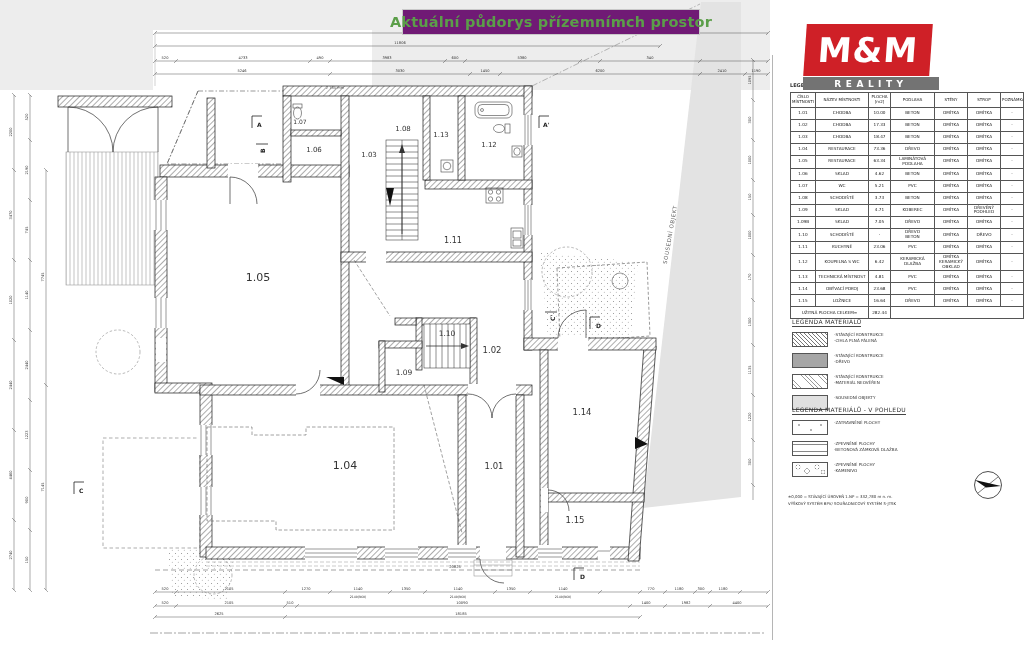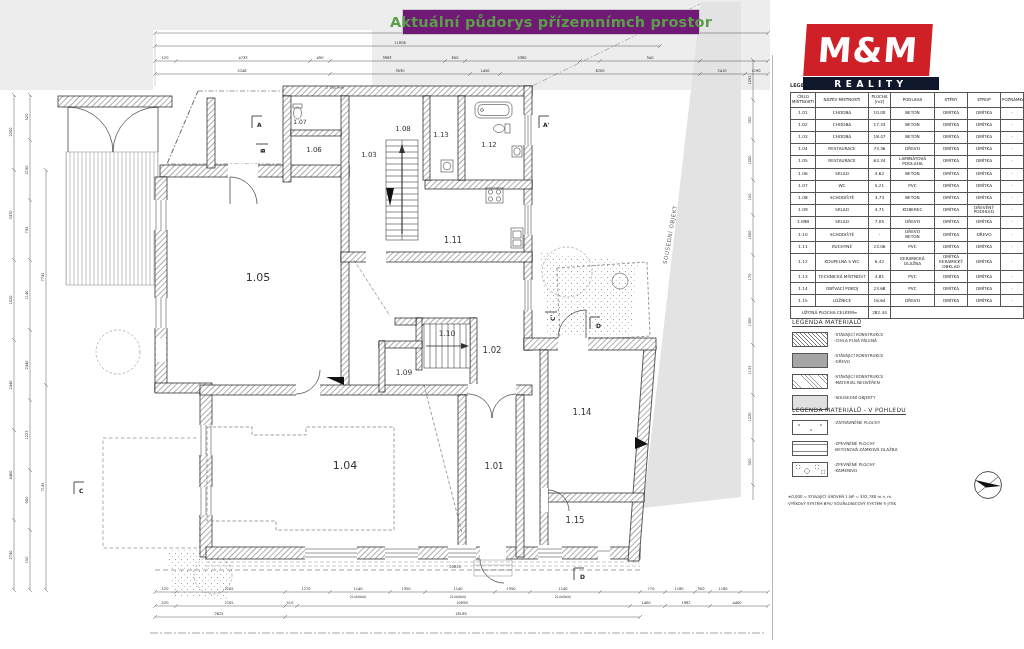--- a/index.html
+++ b/index.html
@@ -7,21 +7,21 @@
          font-family:"DejaVu Sans",sans-serif;color:#222;}
   .bgpatch{position:absolute;background:#ededed;}
   #titlebox{position:absolute;left:375px;top:9px;width:296px;height:24px;background:#701a75;
             border:1px solid #c9c9c9;display:flex;align-items:center;justify-content:center;margin-left:27px;}
   #titlebox span{color:#5b9e49;font-weight:bold;font-size:14.5px;letter-spacing:.2px;white-space:nowrap;}
   
   #logo{position:absolute;left:805px;top:24px;width:134px;height:67px;}
   #logo .mm{position:absolute;left:0;top:0;width:126px;height:52px;background:#cf2027;color:#fff;
             display:flex;align-items:center;justify-content:center;font-weight:800;font-size:34px;
             transform:skewX(-4deg);letter-spacing:1px;}
-  #logo .re{position:absolute;left:-2px;top:53px;width:136px;height:13px;background:#0f172a;color:#fff;
+  #logo .re{position:absolute;left:-2px;top:53px;width:136px;height:13px;background:#737373;color:#fff;
             display:flex;align-items:center;justify-content:center;font-weight:bold;font-size:9px;
             letter-spacing:4.5px;}
   
   #caption{position:absolute;left:790px;top:82px;font-size:5px;font-weight:bold;color:#333;}
   #rt{position:absolute;left:790px;top:92px;width:233px;border-collapse:collapse;table-layout:fixed;
       font-size:4.2px;line-height:1.15;}
   #rt th,#rt td{border:0.6px solid #555;padding:1px 1px;text-align:center;vertical-align:middle;
       overflow:hidden;white-space:pre-line;font-weight:normal;height:9px;}
   #rt th{font-size:4px;height:12px;}
   

